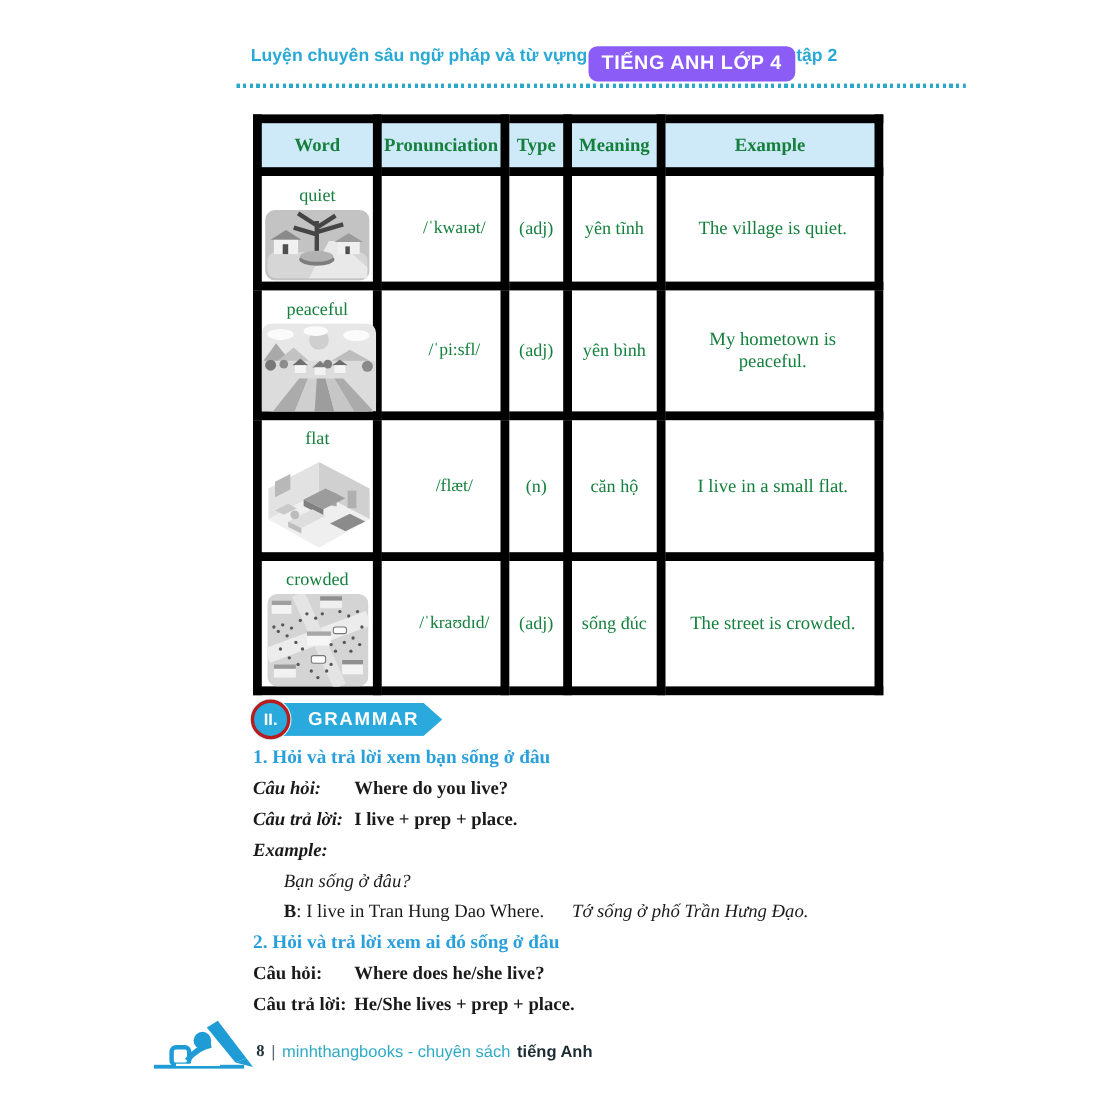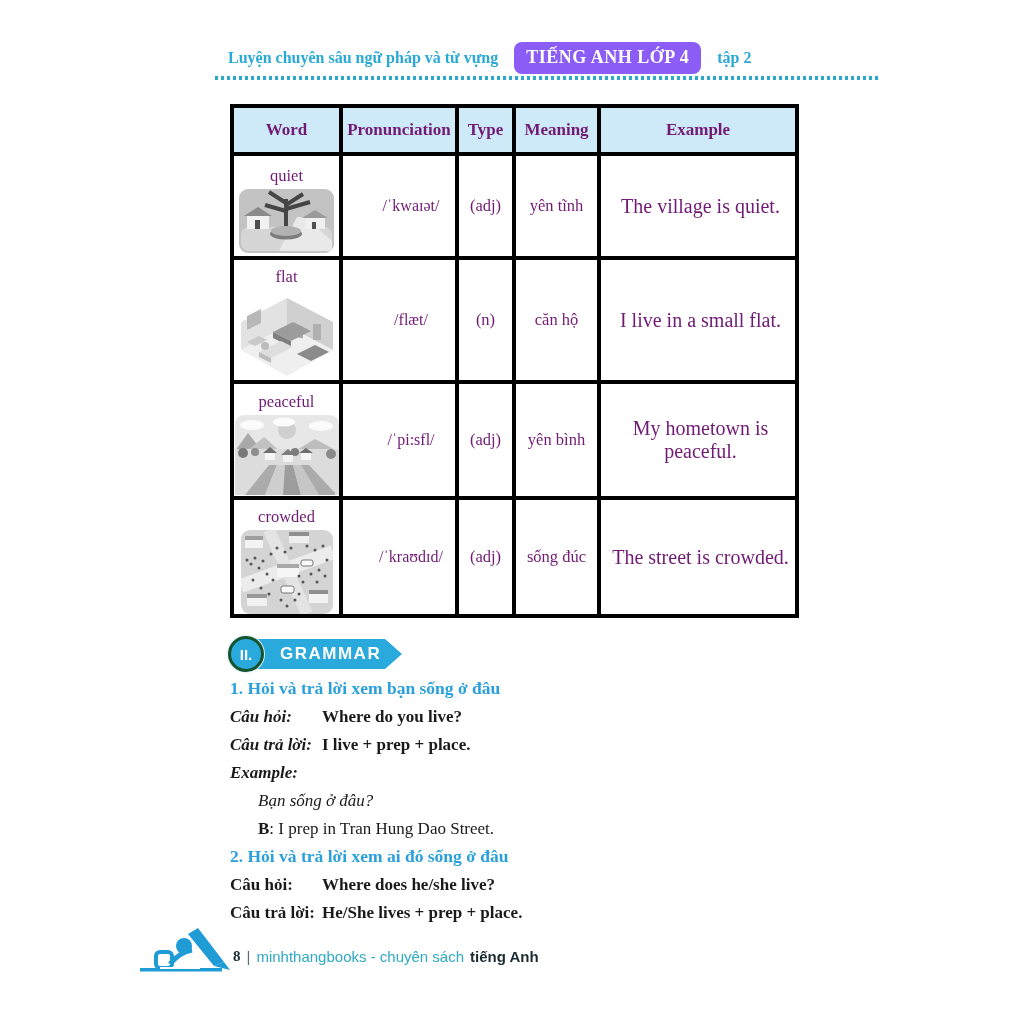--- a/index.html
+++ b/index.html
@@ -1,42 +1,42 @@
 <!DOCTYPE html>
 <html><head>
 <meta charset="utf-8">
 <style>
   * { margin:0; padding:0; box-sizing:border-box; }
   body { background:#ffffff; font-family:"Liberation Serif", serif; }
   .page { position:relative; width:1017px; height:1017px; background:#ffffff; overflow:hidden; }
 
   
-  .running-header { position:absolute; left:228px; top:42px; display:flex; align-items:center; gap:16px;
-    font-family:Liberation Serif, serif; font-weight:bold; font-size:16px; color:#29a9d6; }
+  .running-header { position:absolute; left:228px; top:42px; display:flex; gap:1px;
+    font-family:Liberation Sans, sans-serif; font-weight:bold; font-size:16px; color:#29a9d6; }
   .header-badge { background:#8b5cf6; color:#ffffff; padding:5px 12px 6px; border-radius:8px;
     font-size:18px; letter-spacing:.5px; white-space:nowrap; }
   .dotted-rule { position:absolute; left:215px; top:76px; width:663px; height:4px;
     background:repeating-linear-gradient(90deg,#2aa9c9 0 3px, transparent 3px 6px); }
 
   
   table.vocab { position:absolute; left:230px; top:104px; width:565px; border-collapse:collapse; table-layout:fixed; }
-  table.vocab th, table.vocab td { border:4px solid #000000; text-align:center; vertical-align:middle;
-    font-family:"Liberation Serif", serif; color:#701a75; }
+  table.vocab th, table.vocab td { border:8px solid #000000; text-align:center; vertical-align:middle;
+    font-family:"Liberation Serif", serif; color:#15803d; }
   table.vocab th { background:#cee9f7; height:48px; font-size:17px; font-weight:bold; }
-  td.cell-example { text-align:left; padding-left:9px; padding-right:4px; font-size:20px; }
+  td.cell-example { text-align:left; padding-left:9px; padding-right:4px; font-size:17px; }
   td.cell-word { vertical-align:top; padding-top:7px; }
   .word-label { font-size:16.5px; display:block; margin-bottom:3px; }
   .cell-pron { font-family:"DejaVu Serif", serif; font-size:16px;padding-left:24px; }
   .cell-plain { font-size:16.5px; }
   .word-art { display:block; margin:0 auto; }
 
   
   .section-badge { position:absolute; left:228px; top:636px; height:34px; }
   .numeral-circle { position:absolute; left:0; top:0; width:36px; height:36px; background:#29a9dc;
-    border:3px solid #14532d; border-radius:50%; color:#ffffff; z-index:2;
+    border:3px solid #b91c1c; border-radius:50%; color:#ffffff; z-index:2;
     font-family:"Liberation Sans", sans-serif; font-weight:bold; font-size:15px;
     display:flex; align-items:center; justify-content:center; box-shadow:0 0 0 1px #d9f1fa; }
   .section-ribbon { position:absolute; left:22px; top:3px; height:30px; width:152px; background:#29a9dc;
     clip-path:polygon(0 0, calc(100% - 17px) 0, 100% 50%, calc(100% - 17px) 100%, 0 100%, 12px 50%);
     display:flex; align-items:center; padding-left:30px;
     color:#ffffff; font-family:"Liberation Sans", sans-serif; font-weight:bold; font-size:17px; letter-spacing:1.5px; }
 
   
   .grammar-text { position:absolute; left:230px; top:678px; width:590px;
     font-size:17px; line-height:21px; color:#1a1a1a; }
@@ -107,45 +107,20 @@
             <rect x="73" y="33" width="4" height="7" fill="#4f4f4f"></rect>
             <path d="M47,42 L47,10 M47,14 L30,3 M47,16 L64,5 M47,22 L26,16 M47,20 L71,13" stroke="#454545" stroke-width="4" fill="none"></path>
             <ellipse cx="47" cy="45" rx="16" ry="5.5" fill="#7d7d7d"></ellipse>
             <ellipse cx="47" cy="42" rx="15" ry="5" fill="#b2b2b2"></ellipse>
           </svg>
         </td>
         <td class="cell-pron">/ˈkwaɪət/</td>
         <td class="cell-plain">(adj)</td>
         <td class="cell-plain">yên tĩnh</td>
         <td class="cell-example">The village is quiet.</td>
-      </tr>
-
-      <tr style="height:115px">
-        <td class="cell-word">
-          <span class="word-label">flat</span>
-          <svg class="word-art" width="104" height="90" viewBox="0 0 104 90">
-            <polygon points="6,60 6,32 52,8 52,36" fill="#e2e2e2"></polygon>
-            <polygon points="52,8 98,32 98,60 52,36" fill="#d0d0d0"></polygon>
-            <polygon points="6,60 52,36 98,60 52,86" fill="#efefef"></polygon>
-            <polygon points="12,40 12,26 26,19 26,33" fill="#b8b8b8"></polygon>
-            <rect x="58" y="22" width="10" height="12" fill="#a8a8a8" transform="skewY(12)"></rect>
-            <polygon points="38,42 58,32 76,41 56,51" fill="#9c9c9c"></polygon>
-            <polygon points="38,42 56,51 56,57 38,48" fill="#7f7f7f"></polygon>
-            <polygon points="24,62 46,51 58,57 36,68" fill="#dedede"></polygon>
-            <polygon points="24,62 36,68 36,73 24,67" fill="#bdbdbd"></polygon>
-            <polygon points="62,64 80,55 94,62 76,71" fill="#8b8b8b"></polygon>
-            <polygon points="12,52 24,46 32,50 20,56" fill="#c9c9c9"></polygon>
-            <circle cx="30" cy="56" r="4" fill="#bcbcbc"></circle>
-            <rect x="78" y="34" width="8" height="16" fill="#b0b0b0"></rect>
-          </svg>
-        </td>
-        <td class="cell-pron">/flæt/</td>
-        <td class="cell-plain">(n)</td>
-        <td class="cell-plain">căn hộ</td>
-        <td class="cell-example">I live in a small flat.</td>
       </tr>
 
       <tr style="height:116px">
         <td class="cell-word">
           <span class="word-label">peaceful</span>
           <svg class="word-art" width="104" height="80" viewBox="0 0 104 80">
             <rect x="0" y="0" width="104" height="80" rx="9" fill="#e7e7e7"></rect>
             <circle cx="52" cy="15" r="9" fill="#cfcfcf"></circle>
             <ellipse cx="17" cy="10" rx="12" ry="5" fill="#fbfbfb"></ellipse>
             <ellipse cx="49" cy="7" rx="11" ry="4.5" fill="#fbfbfb"></ellipse>
@@ -168,20 +143,45 @@
             <polygon points="30,80 42,50 50,50 48,80" fill="#cfcfcf"></polygon>
             <polygon points="48,80 50,50 58,50 66,80" fill="#9d9d9d"></polygon>
             <polygon points="66,80 58,50 66,50 84,80" fill="#c6c6c6"></polygon>
             <polygon points="84,80 66,50 74,50 100,78 100,80" fill="#ababab"></polygon>
           </svg>
         </td>
         <td class="cell-pron">/ˈpi:sfl/</td>
         <td class="cell-plain">(adj)</td>
         <td class="cell-plain">yên bình</td>
         <td class="cell-example">My hometown is peaceful.</td>
+      </tr>
+
+      <tr style="height:115px">
+        <td class="cell-word">
+          <span class="word-label">flat</span>
+          <svg class="word-art" width="104" height="90" viewBox="0 0 104 90">
+            <polygon points="6,60 6,32 52,8 52,36" fill="#e2e2e2"></polygon>
+            <polygon points="52,8 98,32 98,60 52,36" fill="#d0d0d0"></polygon>
+            <polygon points="6,60 52,36 98,60 52,86" fill="#efefef"></polygon>
+            <polygon points="12,40 12,26 26,19 26,33" fill="#b8b8b8"></polygon>
+            <rect x="58" y="22" width="10" height="12" fill="#a8a8a8" transform="skewY(12)"></rect>
+            <polygon points="38,42 58,32 76,41 56,51" fill="#9c9c9c"></polygon>
+            <polygon points="38,42 56,51 56,57 38,48" fill="#7f7f7f"></polygon>
+            <polygon points="24,62 46,51 58,57 36,68" fill="#dedede"></polygon>
+            <polygon points="24,62 36,68 36,73 24,67" fill="#bdbdbd"></polygon>
+            <polygon points="62,64 80,55 94,62 76,71" fill="#8b8b8b"></polygon>
+            <polygon points="12,52 24,46 32,50 20,56" fill="#c9c9c9"></polygon>
+            <circle cx="30" cy="56" r="4" fill="#bcbcbc"></circle>
+            <rect x="78" y="34" width="8" height="16" fill="#b0b0b0"></rect>
+          </svg>
+        </td>
+        <td class="cell-pron">/flæt/</td>
+        <td class="cell-plain">(n)</td>
+        <td class="cell-plain">căn hộ</td>
+        <td class="cell-example">I live in a small flat.</td>
       </tr>
 
       <tr style="height:113px">
         <td class="cell-word">
           <span class="word-label">crowded</span>
           <svg class="word-art" width="92" height="84" viewBox="0 0 92 84">
             <rect x="0" y="0" width="92" height="84" rx="9" fill="#d4d4d4"></rect>
             <path d="M0,56 L92,22" stroke="#ececec" stroke-width="14"></path>
             <path d="M28,0 L66,84" stroke="#e4e4e4" stroke-width="12"></path>
             <rect x="4" y="6" width="18" height="12" fill="#f3f3f3"></rect>
@@ -251,21 +251,22 @@
     <div class="qa-row">
       <span class="qa-label italic">Câu trả lời:</span>
       <span class="qa-value">I live + prep + place.</span>
     </div>
     <div class="example-label">Example:</div>
 
     <div class="dialog-row">
       <span class="dialog-vi">Bạn sống ở đâu?</span>
     </div>
     <div class="dialog-row">
-      <span class="dialog-en"><b>B</b><span>: I prep in Tran Hung Dao Street.</span></span>
+      <span class="dialog-en"><b>B</b><span>: I live in Tran Hung Dao Where.</span></span>
+      <span class="dialog-vi">Tớ sống ở phố Trần Hưng Đạo.</span>
     </div>
 
     <div class="g-heading second">2. Hỏi và trả lời xem ai đó sống ở đâu</div>
 
     <div class="qa-row">
       <span class="qa-label">Câu hỏi:</span>
       <span class="qa-value">Where does he/she live?</span>
     </div>
     <div class="qa-row">
       <span class="qa-label">Câu trả lời:</span>

